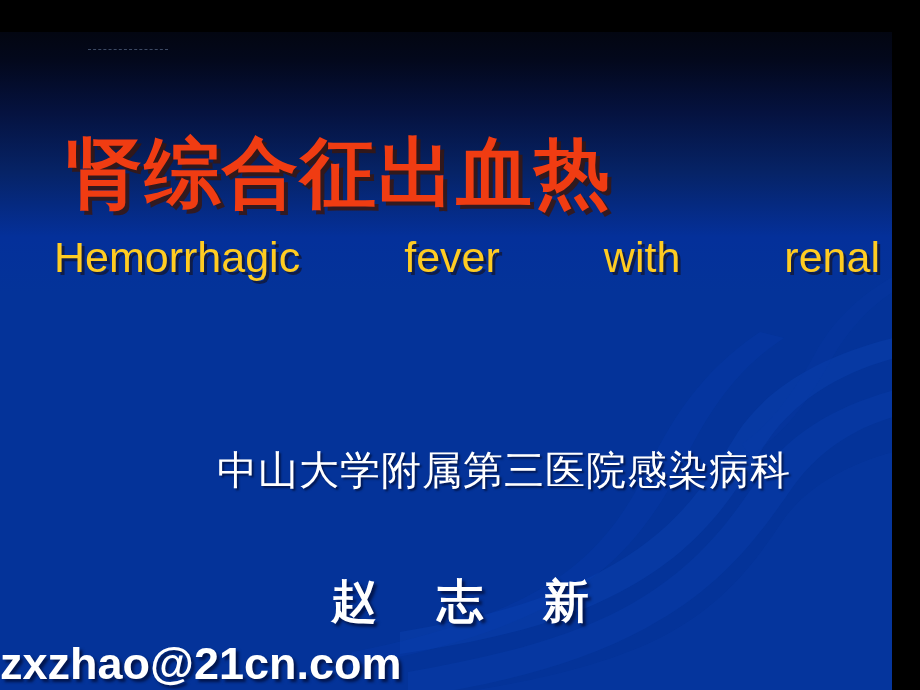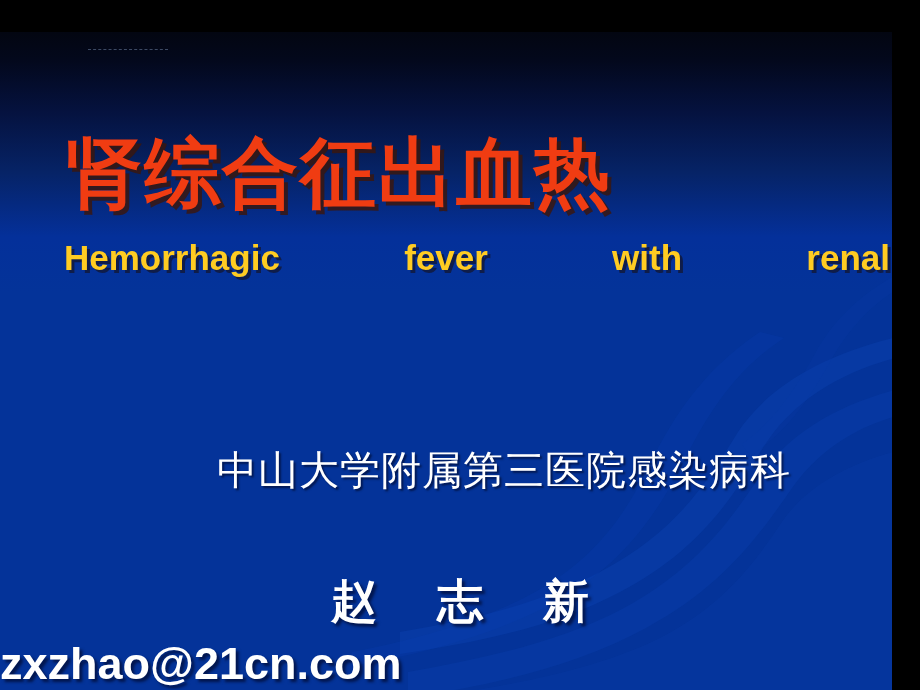--- a/index.html
+++ b/index.html
@@ -55,26 +55,26 @@
     line-height: 86px;
     letter-spacing: 2px;
     color: #f03c12;
     text-shadow: 4px 4px 0 rgba(60, 22, 10, 0.80);
     white-space: nowrap;
   }
 
   
   .en-subtitle {
     position: absolute;
-    left: 64px;
+    left: 54px;
     top: 202px;
     width: 790px;
     font-family: "Liberation Sans", sans-serif;
-    font-weight: bold;
-    font-size: 35px;
+    font-weight: normal;
+    font-size: 43px;
     line-height: 47px;
     color: #ffcc22;
     text-shadow: 3px 3px 0 rgba(20, 20, 40, 0.70);
     text-align: justify;
     text-align-last: left;
     text-indent: 0;
     padding-left: 36px;
   }
   .en-subtitle .ln1 {
     display: block;

